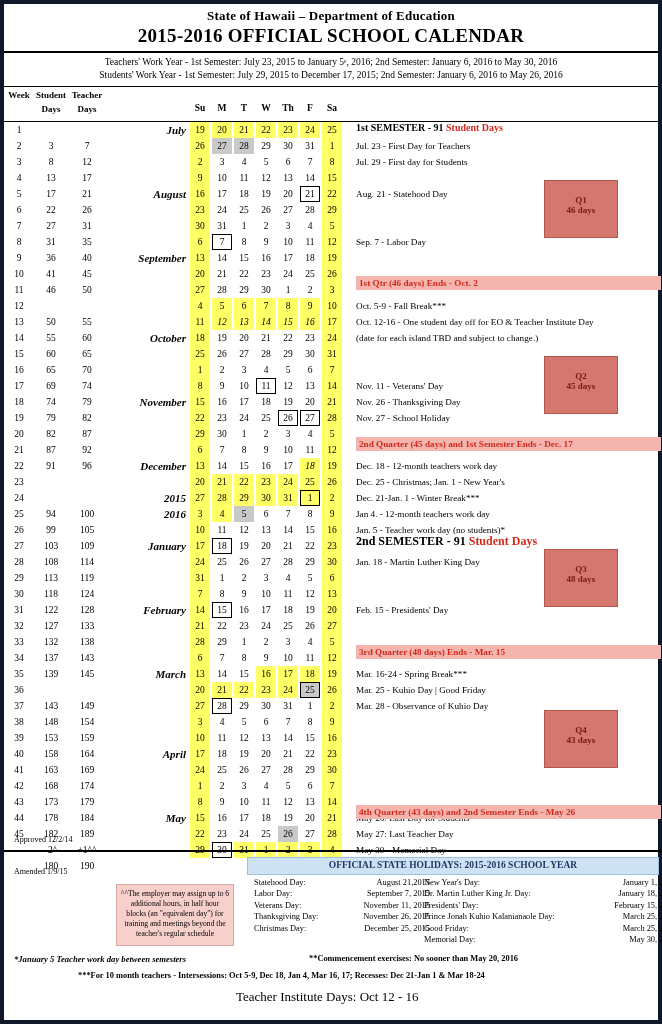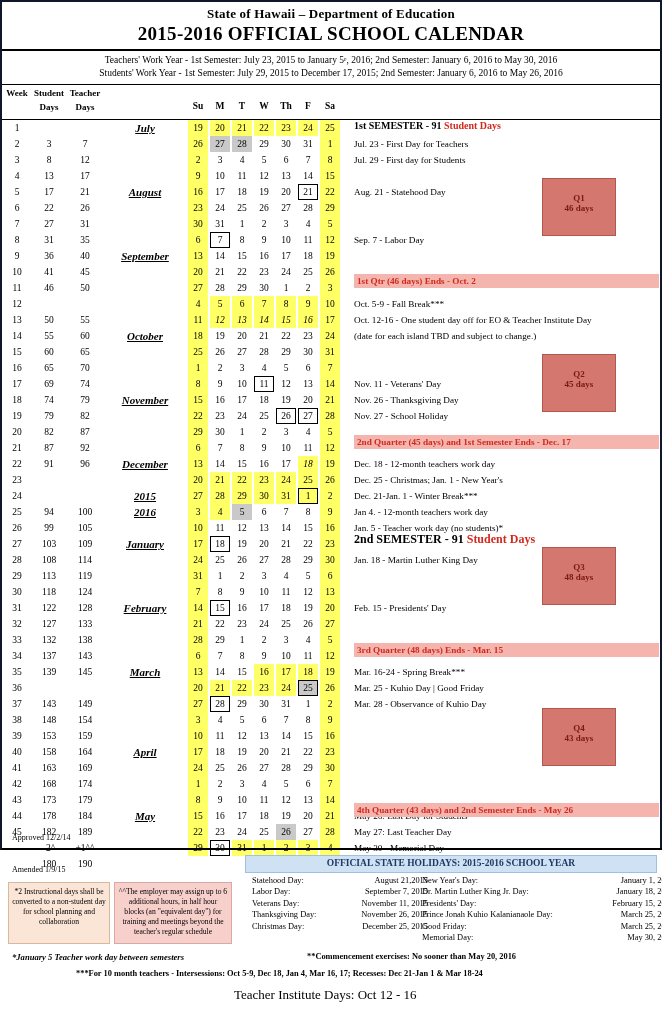--- a/index.html
+++ b/index.html
@@ -1,38 +1,38 @@
 <!DOCTYPE html>
 <html><head>
 <meta charset="utf-8">
 <style>
   html,body{margin:0;padding:0;background:#fff;}
   body{width:662px;height:1024px;font-family:"Liberation Serif", serif;color:#000;position:relative;overflow:hidden;}
-  .page{width:662px;height:850px;position:relative;box-sizing:border-box;border:2px solid #0f172a;}
+  .page{width:662px;height:1024px;position:relative;box-sizing:border-box;border:4px solid #0f172a;}
 
   
   .hdr{text-align:center;padding-top:4px;}
   .hdr .l1{font-size:13px;font-weight:bold;font-family:"Liberation Serif",serif;letter-spacing:.2px;}
   .hdr .l2{font-size:19px;font-weight:bold;margin-top:1px;letter-spacing:.3px;}
   .rulebar{border-top:2px solid #000;border-bottom:1px solid #000;margin-top:4px;padding:3px 0 4px 0;text-align:center;}
   .rulebar div{font-size:9.5px;line-height:13px;}
 
   
   .colhead{position:relative;height:34px;border-bottom:1px solid #000;}
   .colhead .c{position:absolute;font-size:9px;font-weight:bold;text-align:center;}
   .dow{position:absolute;top:16px;font-size:9.5px;font-weight:bold;text-align:center;width:20px;}
 
   
   .grid{position:relative;}
   .row{position:relative;height:16px;}
   .cell{position:absolute;top:0;height:16px;line-height:16px;font-size:9.5px;text-align:center;}
   .wk{left:2px;width:26px;}
   .sd{left:30px;width:34px;}
   .td{left:66px;width:34px;}
-  .mon{left:104px;width:78px;font-style:italic;font-weight:bold;font-size:11px;text-decoration:underline;}
+  .mon{left:104px;width:78px;text-align:right;font-style:italic;font-weight:bold;font-size:11px;}
   .d{width:20px;}
   .note{position:absolute;left:352px;top:0;height:16px;line-height:16px;font-size:9.2px;text-align:left;white-space:nowrap;}
   .yellow{background:#ffff66;}
   .gray{background:#c9c9c9;}
   .white{background:#fff;}
   .box{outline:1.4px solid #000;outline-offset:-1.4px;}
   .ital{font-style:italic;}
   .pinkbar{position:absolute;left:352px;height:14px;line-height:14px;background:#f3b5ad;color:#d02a1e;font-size:9.2px;font-weight:bold;padding-left:3px;width:305px;box-sizing:border-box;}
   .qbox{position:absolute;width:72px;background:#d4776e;border:1px solid #b5564c;color:#7a1a12;text-align:center;font-size:9px;font-weight:bold;}
   .qbox span{display:block;}
@@ -764,21 +764,20 @@
       <div class="pinkbar" style="top: 801px;">4th Quarter (43 days) and 2nd Semester Ends - May 26</div>
       <div style="position: absolute; left: 352px; top: 116px; height: 16px; line-height: 16px; font-size: 10px;"><span class="semblack">1st SEMESTER - 91 </span><span class="sem">Student Days</span></div>
       <div style="position: absolute; left: 352px; top: 529px; height: 16px; line-height: 16px; font-size: 12px;"><span class="semblack">2nd SEMESTER - 91 </span><span class="sem">Student Days</span></div>
     </div>
 
   <div class="footsep" style="top:846px;"></div>
 
   <div class="approve" style="left:10px;top:830px;">Approved 12/2/14</div>
   <div class="approve" style="left:10px;top:862px;">Amended 1/9/15</div>
 
-  <div class="fbox a" style="left:6px;top:880px;width:102px;height:62px;">*2 Instructional days shall be converted to a non-student day for school planning and collaboration</div>
   <div class="fbox b" style="left:112px;top:880px;width:118px;height:62px;">^^The employer may assign up to 6 additional hours, in half hour blocks (an "equivalent day") for training and meetings beyond the teacher's regular schedule</div>
 
   <div class="holbar" style="left:243px;top:853px;width:410px;height:16px;">OFFICIAL STATE HOLIDAYS: 2015-2016 SCHOOL YEAR</div>
 
   <div class="hol" id="hol-left" style="left:250px;top:873px;width:180px;">
       <span class="r"><span class="nm" style="min-width: 92px;">Statehood Day:</span><span class="dt" style="min-width: 84px;">August 21,2015</span></span>
       <span class="r"><span class="nm" style="min-width: 92px;">Labor Day:</span><span class="dt" style="min-width: 84px;">September 7, 2015</span></span>
       <span class="r"><span class="nm" style="min-width: 92px;">Veterans Day:</span><span class="dt" style="min-width: 84px;">November 11, 2015</span></span>
       <span class="r"><span class="nm" style="min-width: 92px;">Thanksgiving Day:</span><span class="dt" style="min-width: 84px;">November 26, 2015</span></span>
       <span class="r"><span class="nm" style="min-width: 92px;">Christmas Day:</span><span class="dt" style="min-width: 84px;">December 25, 2015</span></span>

